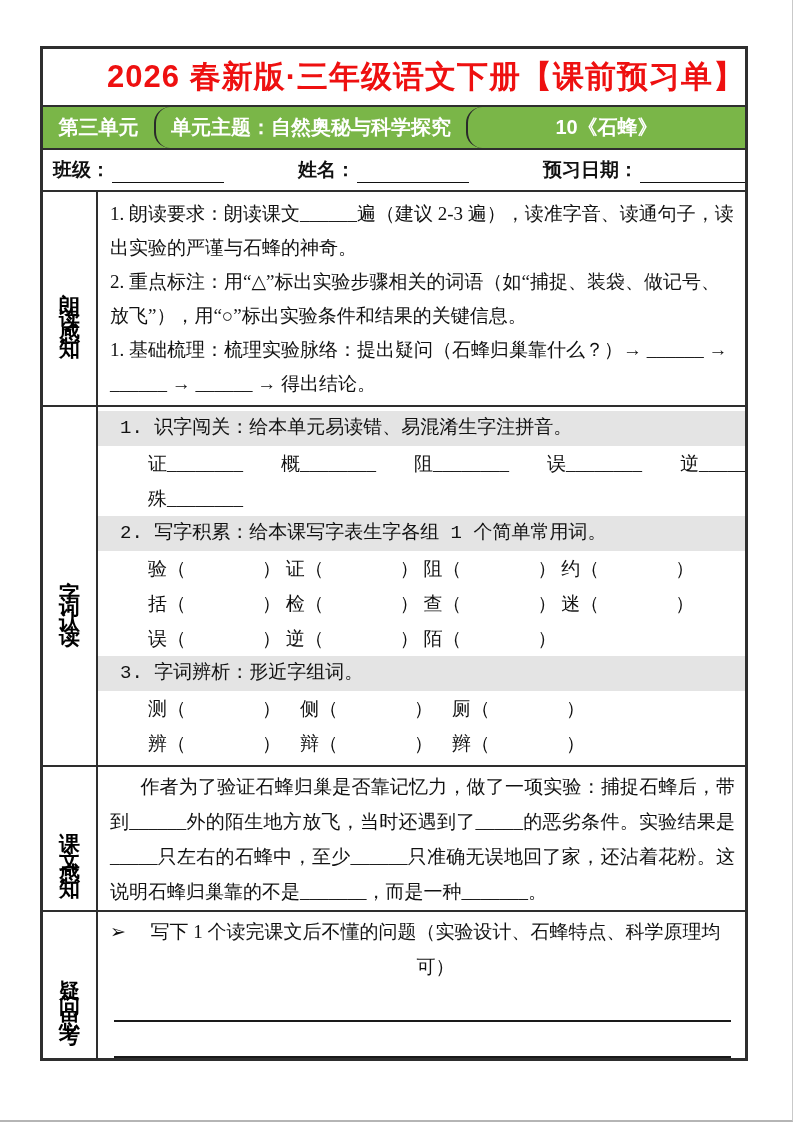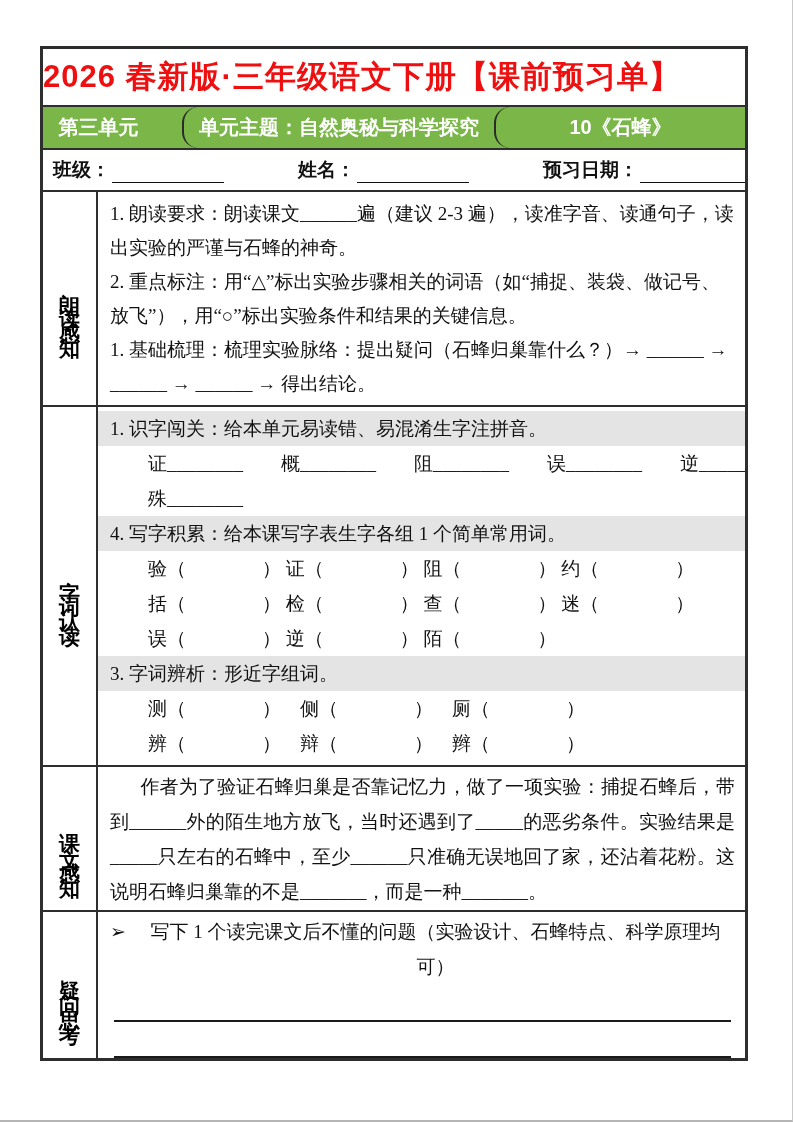--- a/index.html
+++ b/index.html
@@ -21,37 +21,37 @@
   .sheet{
     position:absolute;left:40px;top:46px;width:708px;
     border:3px solid var(--line);
     background:#fff;
   }
   .row{display:flex;overflow:hidden;border-top:2px solid var(--line);}
   .row:first-child{border-top:none;}
 
   
   .title-row{
-    height:56px;display:flex;align-items:center;justify-content:flex-start;
+    height:56px;display:flex;align-items:center;justify-content:flex-end;
     white-space:nowrap;
   }
   .title-row .t{
     font-family:"Liberation Sans","DejaVu Sans",sans-serif;
     font-weight:bold;font-size:31px;color:var(--red);letter-spacing:1px;
   }
 
   
   .unit-bar{height:43px;background:var(--green);}
   .unit-cell{
     display:flex;align-items:center;justify-content:center;
     color:#fff;font-family:"Liberation Sans","DejaVu Sans",sans-serif;
     font-weight:bold;font-size:20px;white-space:nowrap;overflow:hidden;border-radius:16px;
   }
   .uc1{width:111px;}
-  .uc2{width:312px;border-left:2px solid #2a2a2a;margin-left:28px;}
+  .uc2{width:312px;border-left:2px solid #2a2a2a;}
   .uc3{flex:1;border-left:2px solid #2a2a2a;}
 
   
   .info-row{
     height:42px;align-items:center;padding:0 10px;
     font-family:"Liberation Sans","DejaVu Sans",sans-serif;
     font-weight:bold;font-size:19px;gap:36px;
   }
   .info-item{display:flex;align-items:flex-end;margin-right:38px;white-space:nowrap;}
   .blank{
@@ -75,21 +75,21 @@
 
   .r-reading{height:215px;}
   .r-reading .content-cell{padding:5px 10px 8px 12px;font-size:19px;line-height:34px;}
   .r-words{height:360px;}
   .r-words .content-cell{padding-top:4px;font-size:19px;line-height:35px;}
   .r-passage{height:145px;}
   .r-passage .content-cell{padding:2px 10px 0 12px;font-size:19px;line-height:35px;}
   .r-think{height:148px;}
   .r-think .content-cell{padding:2px 10px 0 12px;font-size:19px;line-height:35px;}
 
-  .hl{background:var(--gray);padding-left:12px;white-space:nowrap;overflow:hidden;}
+  .hl{background:var(--gray);padding-left:22px;white-space:nowrap;overflow:hidden;font-family:Liberation Mono, monospace;}
   .wchars{padding-left:50px;white-space:nowrap;overflow:hidden;}
 
   .passage-p{text-indent:1.6em;text-align:justify;}
   .think-p{display:flex;}
   .think-bullet{flex:none;margin-right:10px;}
   .think-text{flex:1;text-align:center;}
   .write-line{
     border-bottom:2px solid #1a1a1a;height:38px;
     margin:0 4px 0 4px;
   }
@@ -137,21 +137,21 @@
   </div>
 
   <div class="row r-words">
     <div class="label-cell">
       <div class="v-label">字词认读</div>
     </div>
     <div class="content-cell">
       <div class="hl">1. 识字闯关：给本单元易读错、易混淆生字注拼音。</div>
       <div class="wchars">证________　　概________　　阻________　　误________　　逆________</div>
       <div class="wchars">殊________</div>
-      <div class="hl">4. 写字积累：给本课写字表生字各组 1 个简单常用词。</div>
+      <div class="hl">2. 写字积累：给本课写字表生字各组 1 个简单常用词。</div>
       <div class="wchars">验（　　　　） 证（　　　　） 阻（　　　　） 约（　　　　）</div>
       <div class="wchars">括（　　　　） 检（　　　　） 查（　　　　） 迷（　　　　）</div>
       <div class="wchars">误（　　　　） 逆（　　　　） 陌（　　　　）</div>
       <div class="hl">3. 字词辨析：形近字组词。</div>
       <div class="wchars">测（　　　　）　侧（　　　　）　厕（　　　　）</div>
       <div class="wchars">辨（　　　　）　辩（　　　　）　辫（　　　　）</div>
     </div>
   </div>
 
   <div class="row r-passage">

